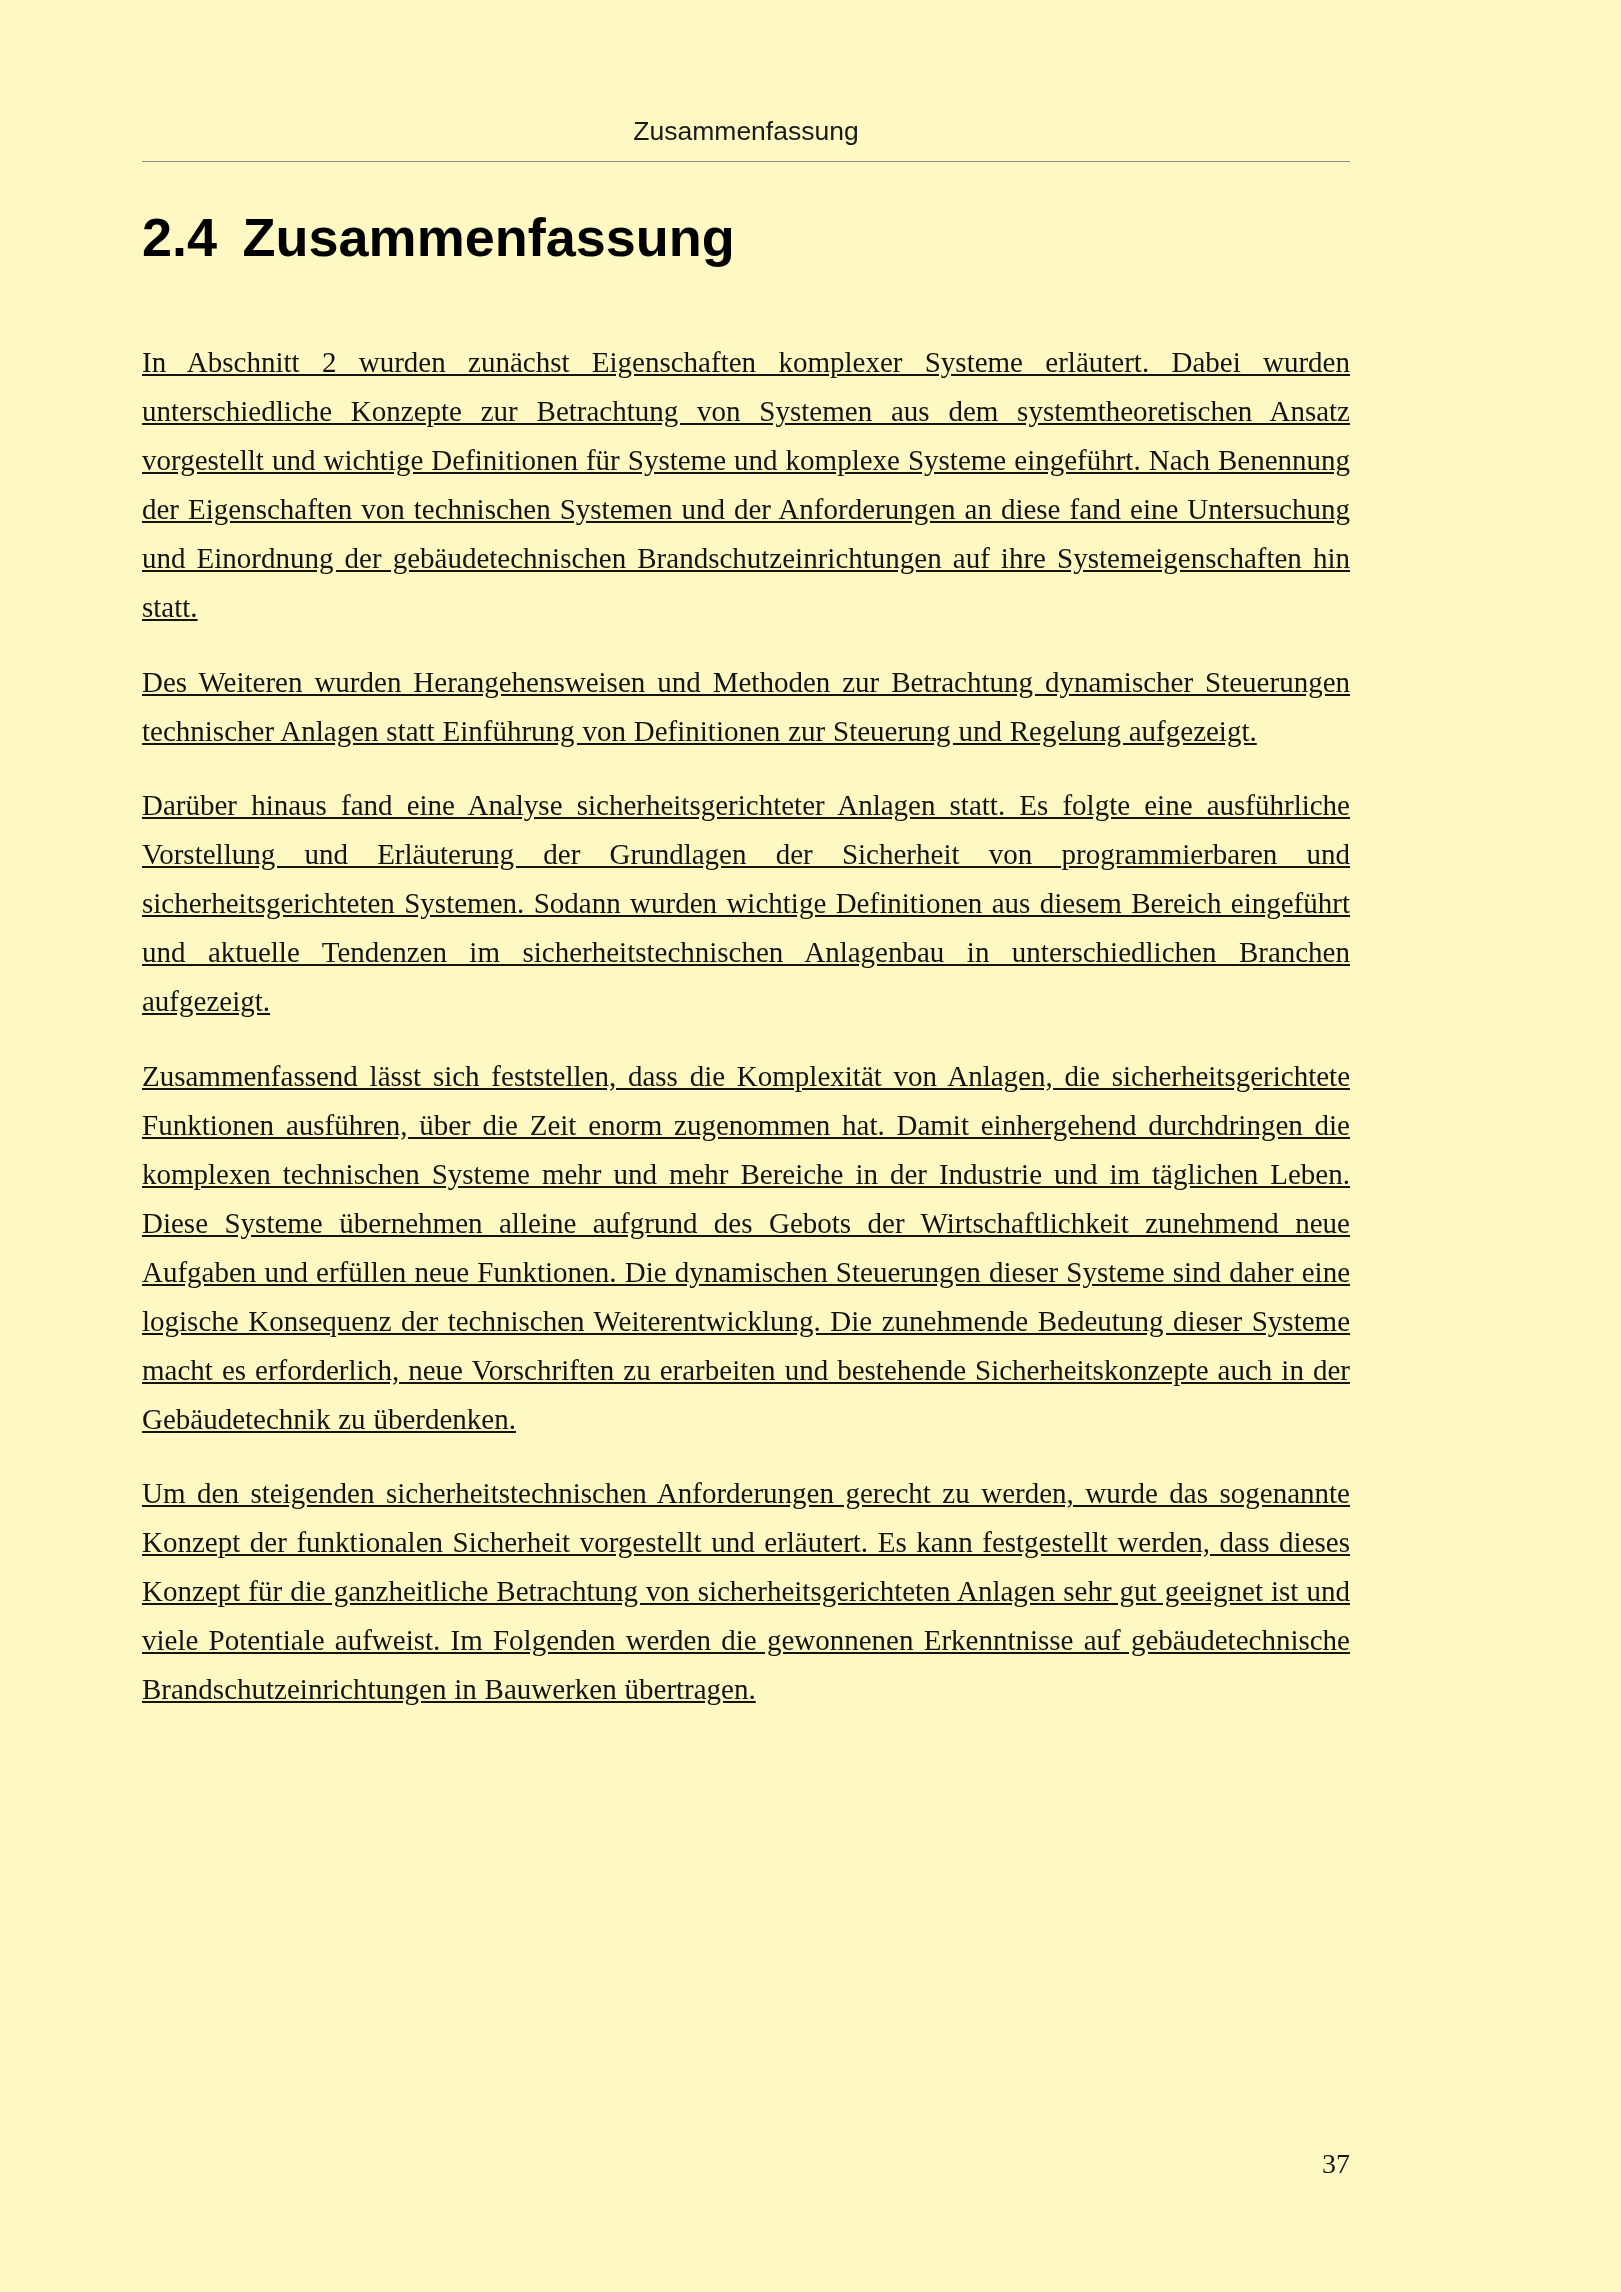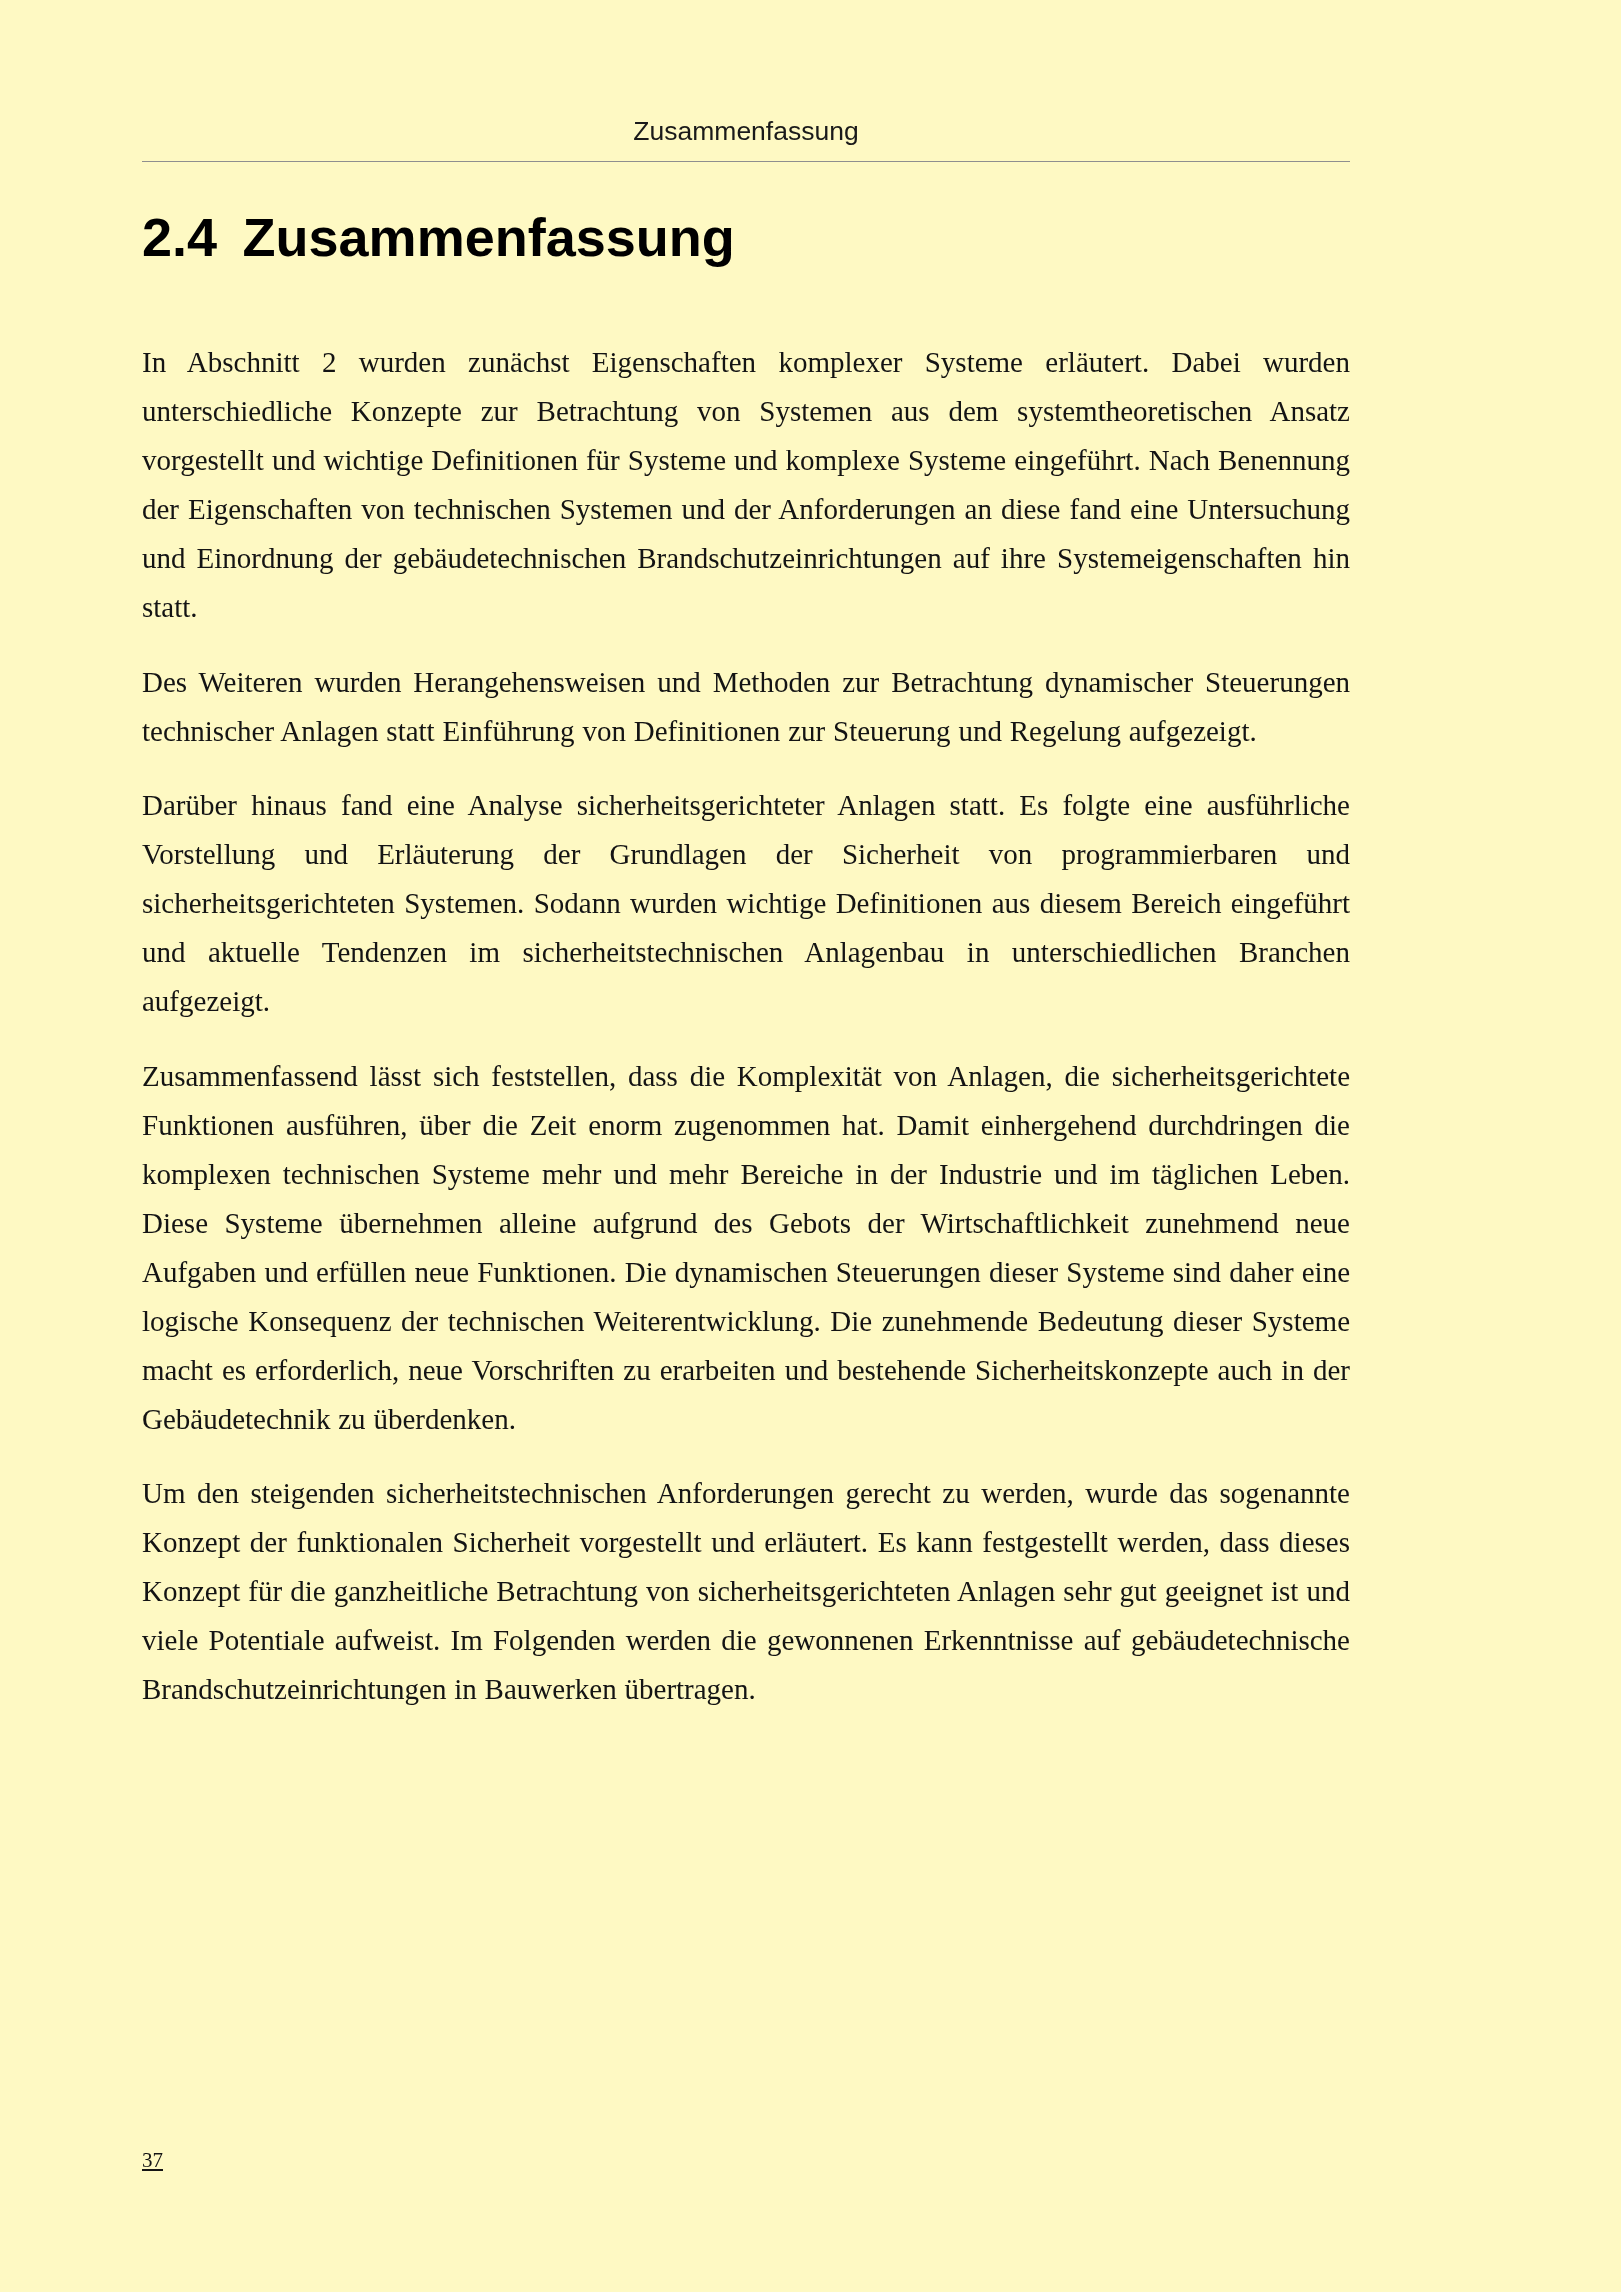--- a/index.html
+++ b/index.html
@@ -56,34 +56,34 @@
     margin-right: 25.5px;
   }
   .para {
     margin: 0 0 25.5px 0;
     font-size: 29px;
     line-height: 49px;
     text-align: justify;
     hyphens: auto;
     -webkit-hyphens: auto;
     word-spacing: 0.02em;
+    text-decoration: underline;
   }
   .para:last-child {
     margin-bottom: 0;
   }
   
   .page-number {
     position: absolute;
     top: 2148px;
     left: 142px;
     width: 1208px;
-    text-align: left;
-    font-size: 21px;
+    text-align: right;
+    font-size: 28px;
     color: #141414;
-    text-decoration: underline;
   }
 </style>
 </head>
 <body>
 
 <div class="page">
 
   <header class="running-head">
     <div class="running-head-text">Zusammenfassung</div>
     <div class="head-rule"></div>

